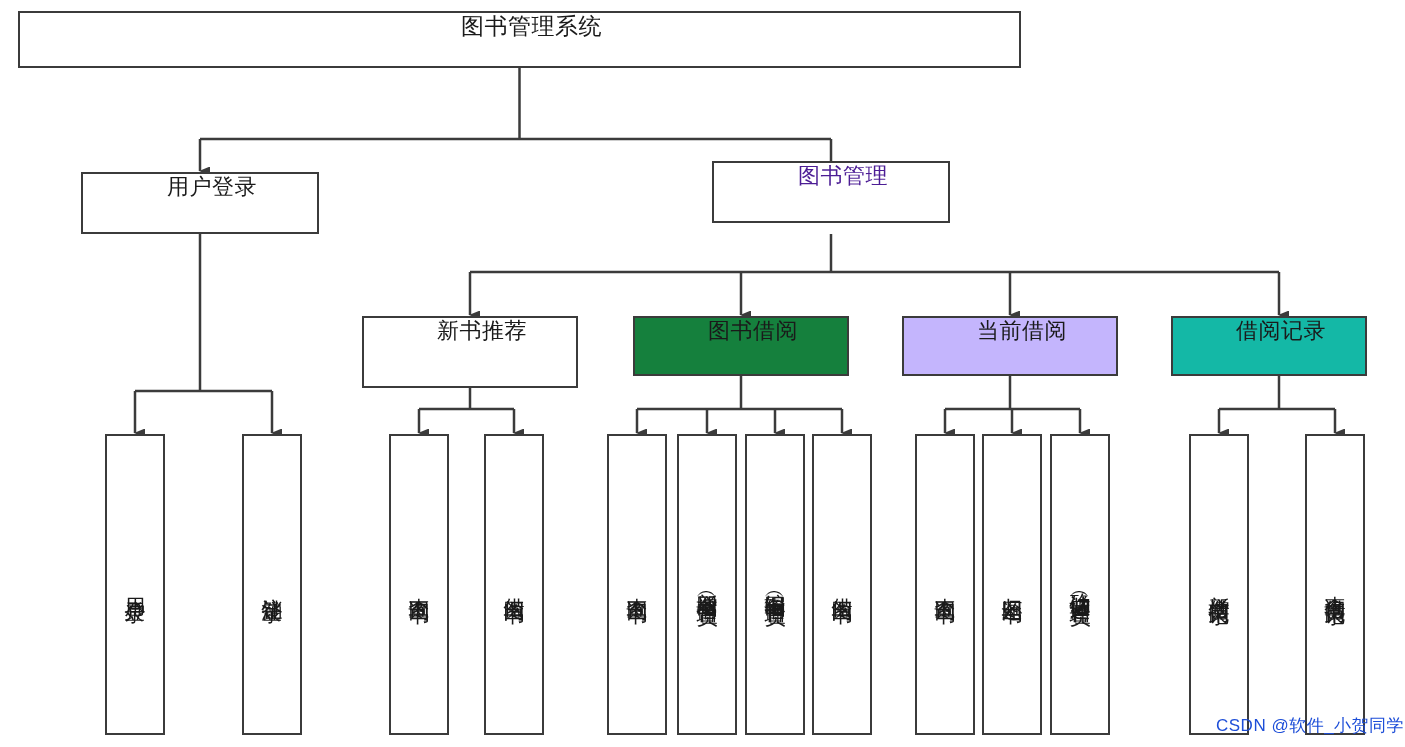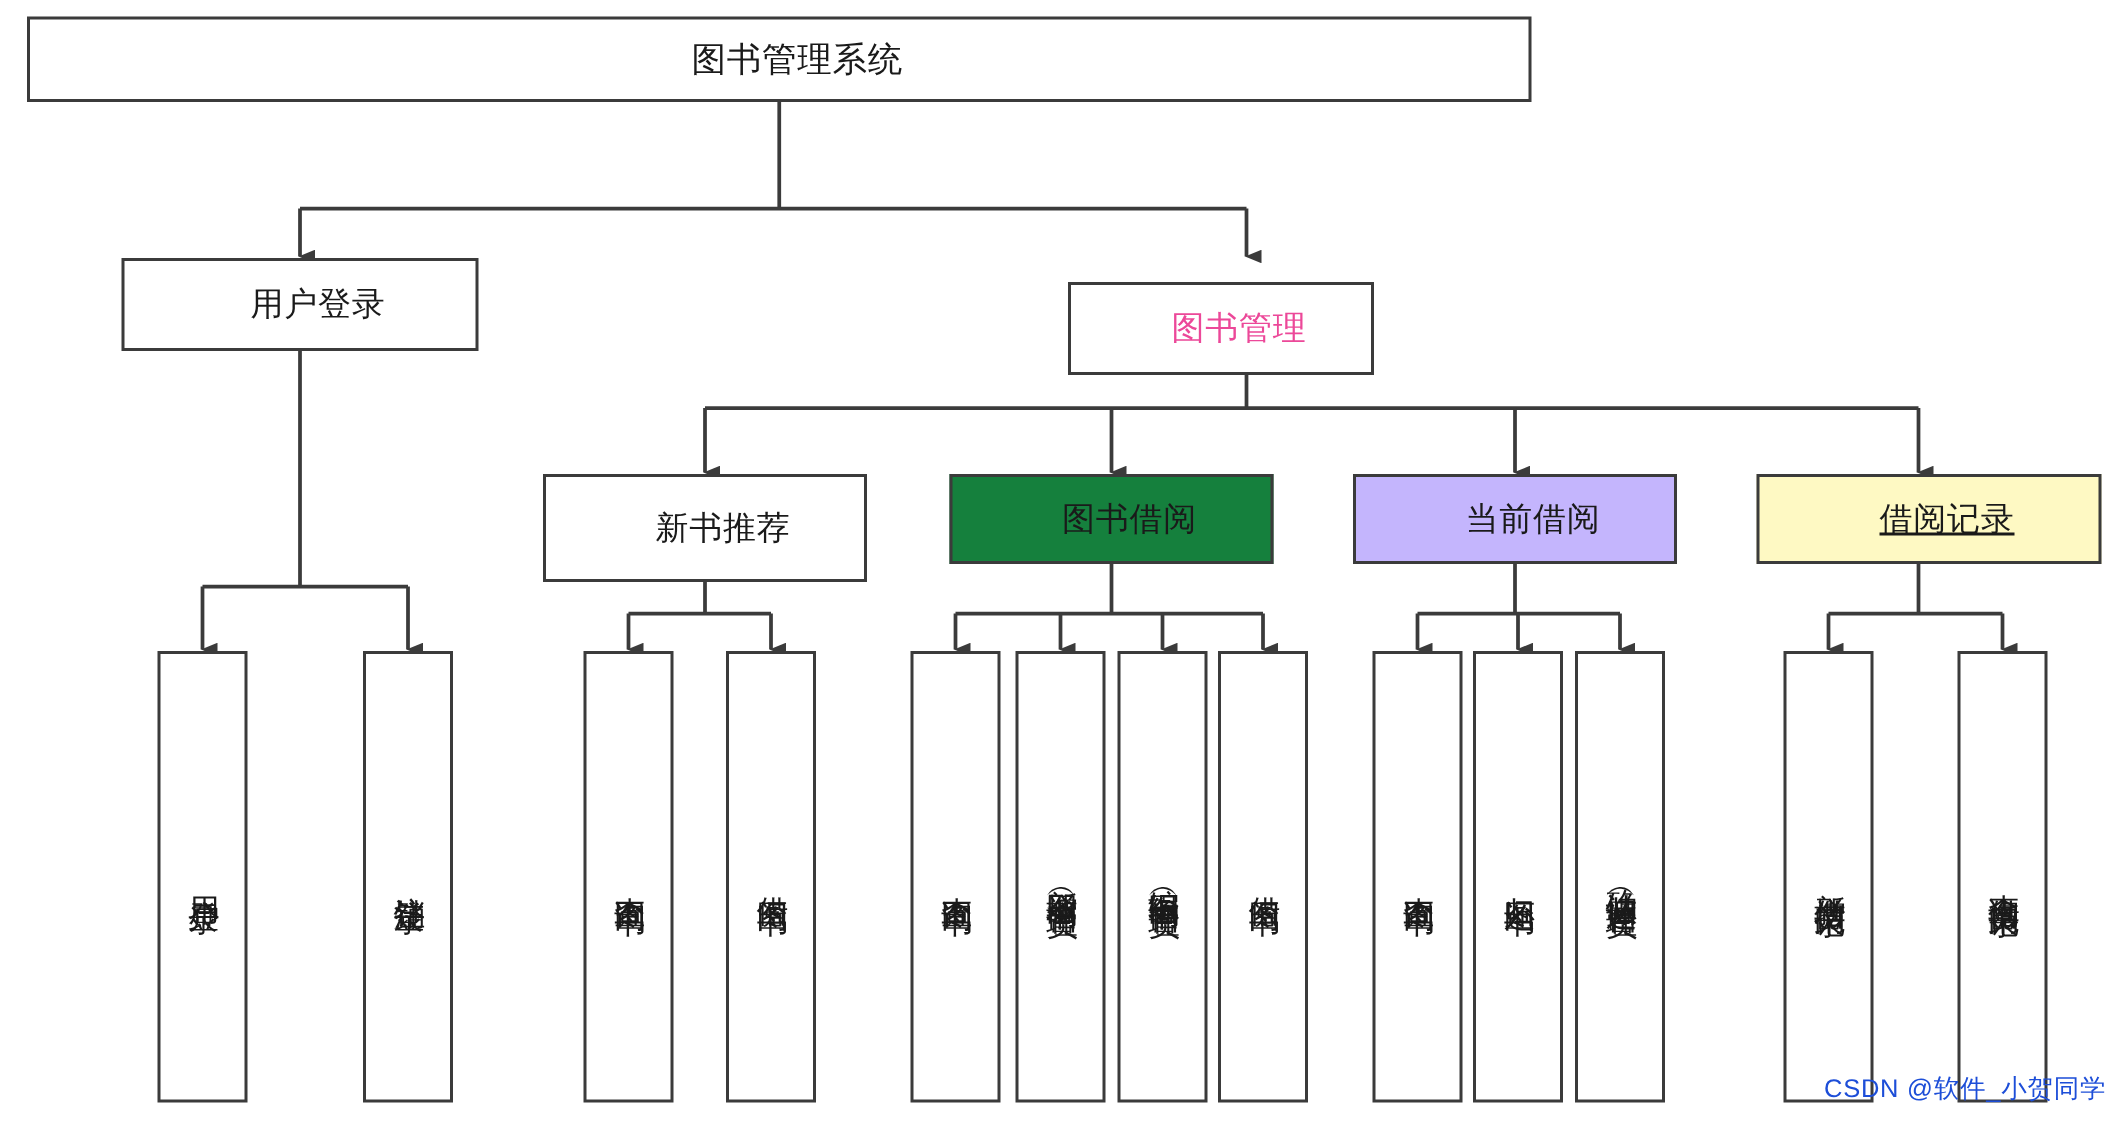--- a/index.html
+++ b/index.html
@@ -23,21 +23,20 @@
     top: 0;
     width: 1405px;
     height: 747px;
   }
   .node {
     position: absolute;
     box-sizing: border-box;
     border: 2px solid #3b3b3b;
     background: #ffffff;
     display: flex;
-    align-items: center;
     justify-content: center;
     color: #1a1a1a;
     padding-left: 24px;
   }
   .node .label {
     display: block;
     text-align: center;
     line-height: 1.18;
   }
   .node.horizontal .label {
@@ -115,33 +114,33 @@
         <line x1="1335" y1="409" x2="1335" y2="433" stroke="#3b3b3b" stroke-width="2.5" marker-end="url(#arrowhead)"></line>
       </g>
   </svg>
   <div id="node-layer">
       <div class="node horizontal root" style="left: 18px; top: 11px; width: 1003px; height: 57px; border-color: rgb(59, 59, 59); background: rgb(255, 255, 255); color: rgb(26, 26, 26);">
         <span class="label">图书管理系统</span>
       </div>
       <div class="node horizontal" style="left: 81px; top: 172px; width: 238px; height: 62px; border-color: rgb(59, 59, 59); background: rgb(255, 255, 255); color: rgb(26, 26, 26);">
         <span class="label">用户登录</span>
       </div>
-      <div class="node horizontal" style="left: 712px; top: 188px; width: 204px; height: 62px; border-color: rgb(59, 59, 59); background: rgb(255, 255, 255); color: #ec4899;">
+      <div class="node horizontal" style="left: 712px; top: 161px; width: 238px; height: 62px; border-color: rgb(59, 59, 59); background: rgb(255, 255, 255); color: #4c1d95;">
         <span class="label">图书管理</span>
       </div>
       <div class="node horizontal" style="left: 362px; top: 316px; width: 216px; height: 72px; border-color: rgb(59, 59, 59); background: rgb(255, 255, 255); color: rgb(26, 26, 26);">
         <span class="label">新书推荐</span>
       </div>
       <div class="node horizontal" style="left: 633px; top: 316px; width: 216px; height: 60px; border-color: rgb(59, 59, 59); background: #15803d; color: rgb(26, 26, 26);">
         <span class="label">图书借阅</span>
       </div>
       <div class="node horizontal" style="left: 902px; top: 316px; width: 216px; height: 60px; border-color: rgb(59, 59, 59); background: #c4b5fd; color: rgb(26, 26, 26);">
         <span class="label">当前借阅</span>
       </div>
-      <div class="node horizontal" style="left: 1171px; top: 316px; width: 230px; height: 60px; border-color: rgb(59, 59, 59); background: #fef9c3; color: rgb(26, 26, 26); text-decoration: underline;">
+      <div class="node horizontal" style="left: 1171px; top: 316px; width: 196px; height: 60px; border-color: rgb(59, 59, 59); background: #14b8a6; color: rgb(26, 26, 26);">
         <span class="label">借阅记录</span>
       </div>
       <div class="node vertical" style="left: 105px; top: 434px; width: 60px; height: 301px; border-color: rgb(59, 59, 59); background: rgb(255, 255, 255); color: rgb(26, 26, 26);">
         <span class="label">用户登录</span>
       </div>
       <div class="node vertical" style="left: 242px; top: 434px; width: 60px; height: 301px; border-color: rgb(59, 59, 59); background: rgb(255, 255, 255); color: rgb(26, 26, 26);">
         <span class="label">注销登录</span>
       </div>
       <div class="node vertical" style="left: 389px; top: 434px; width: 60px; height: 301px; border-color: rgb(59, 59, 59); background: rgb(255, 255, 255); color: rgb(26, 26, 26);">
         <span class="label">查询图书</span>

